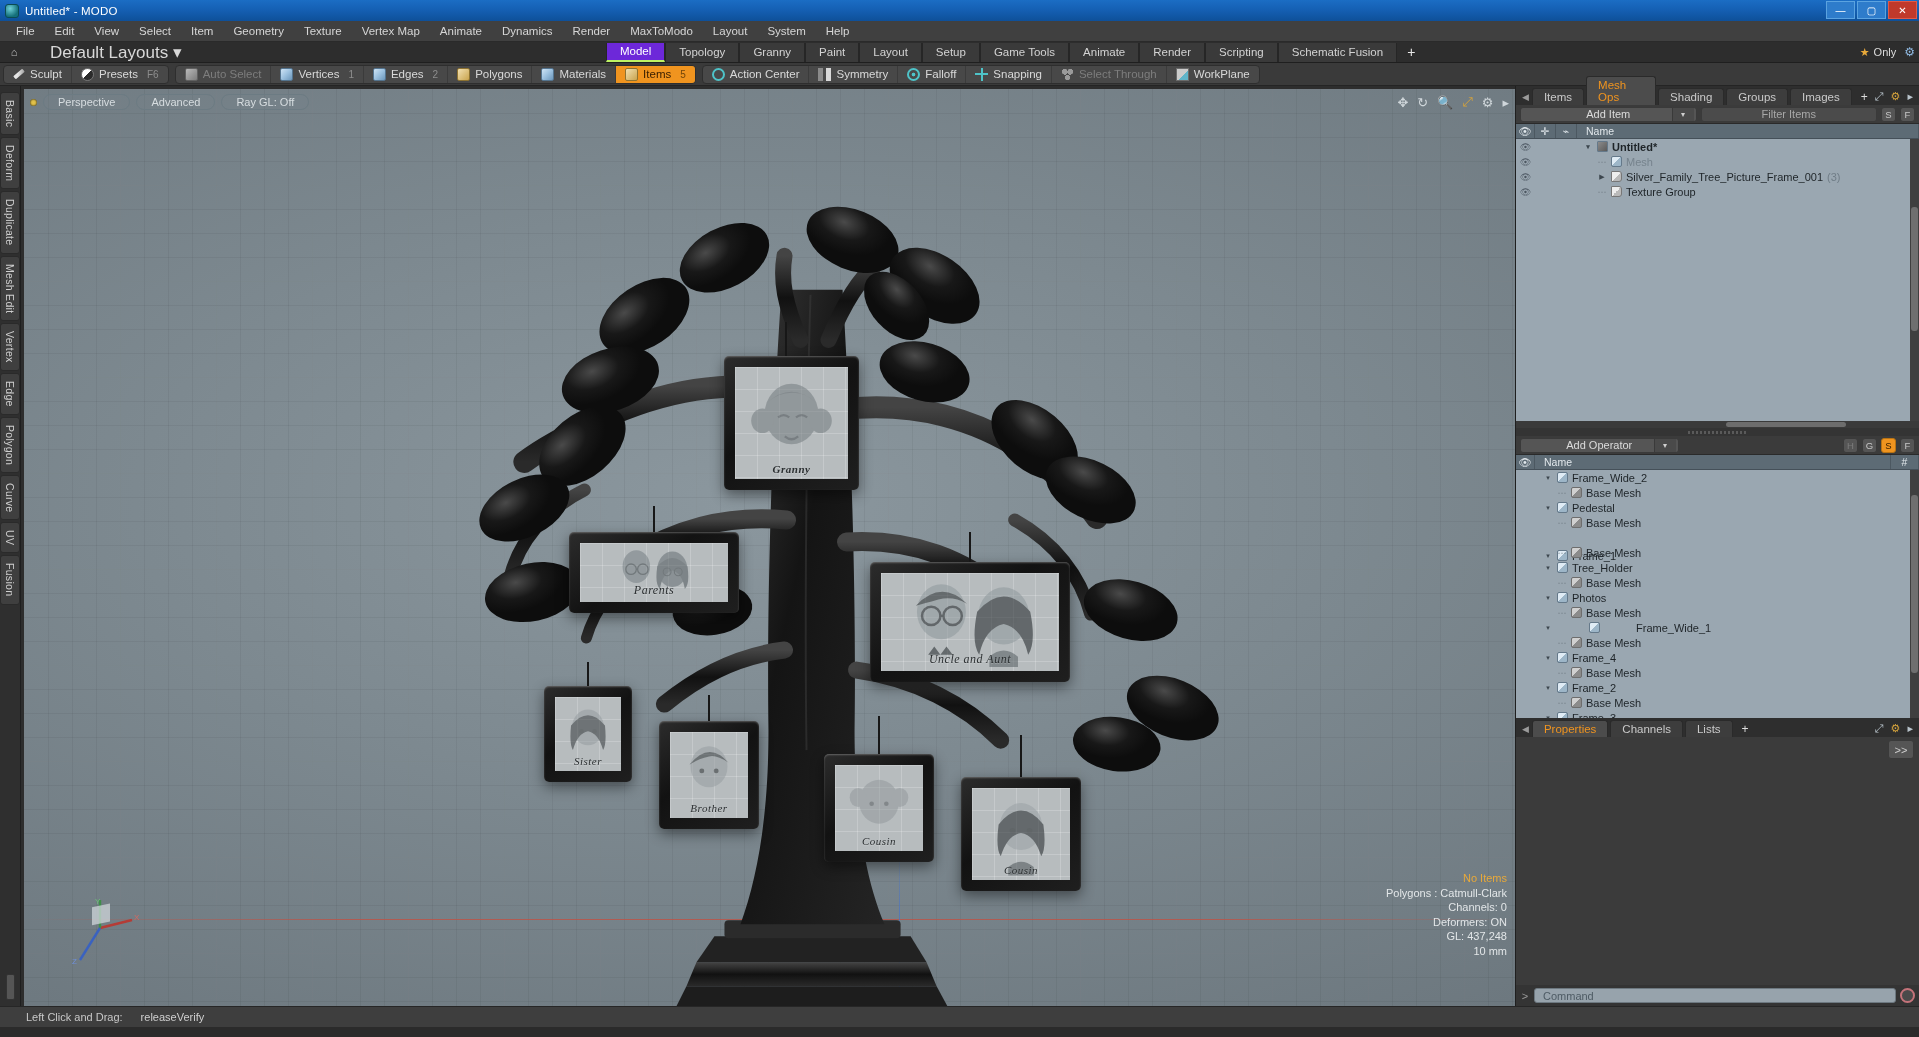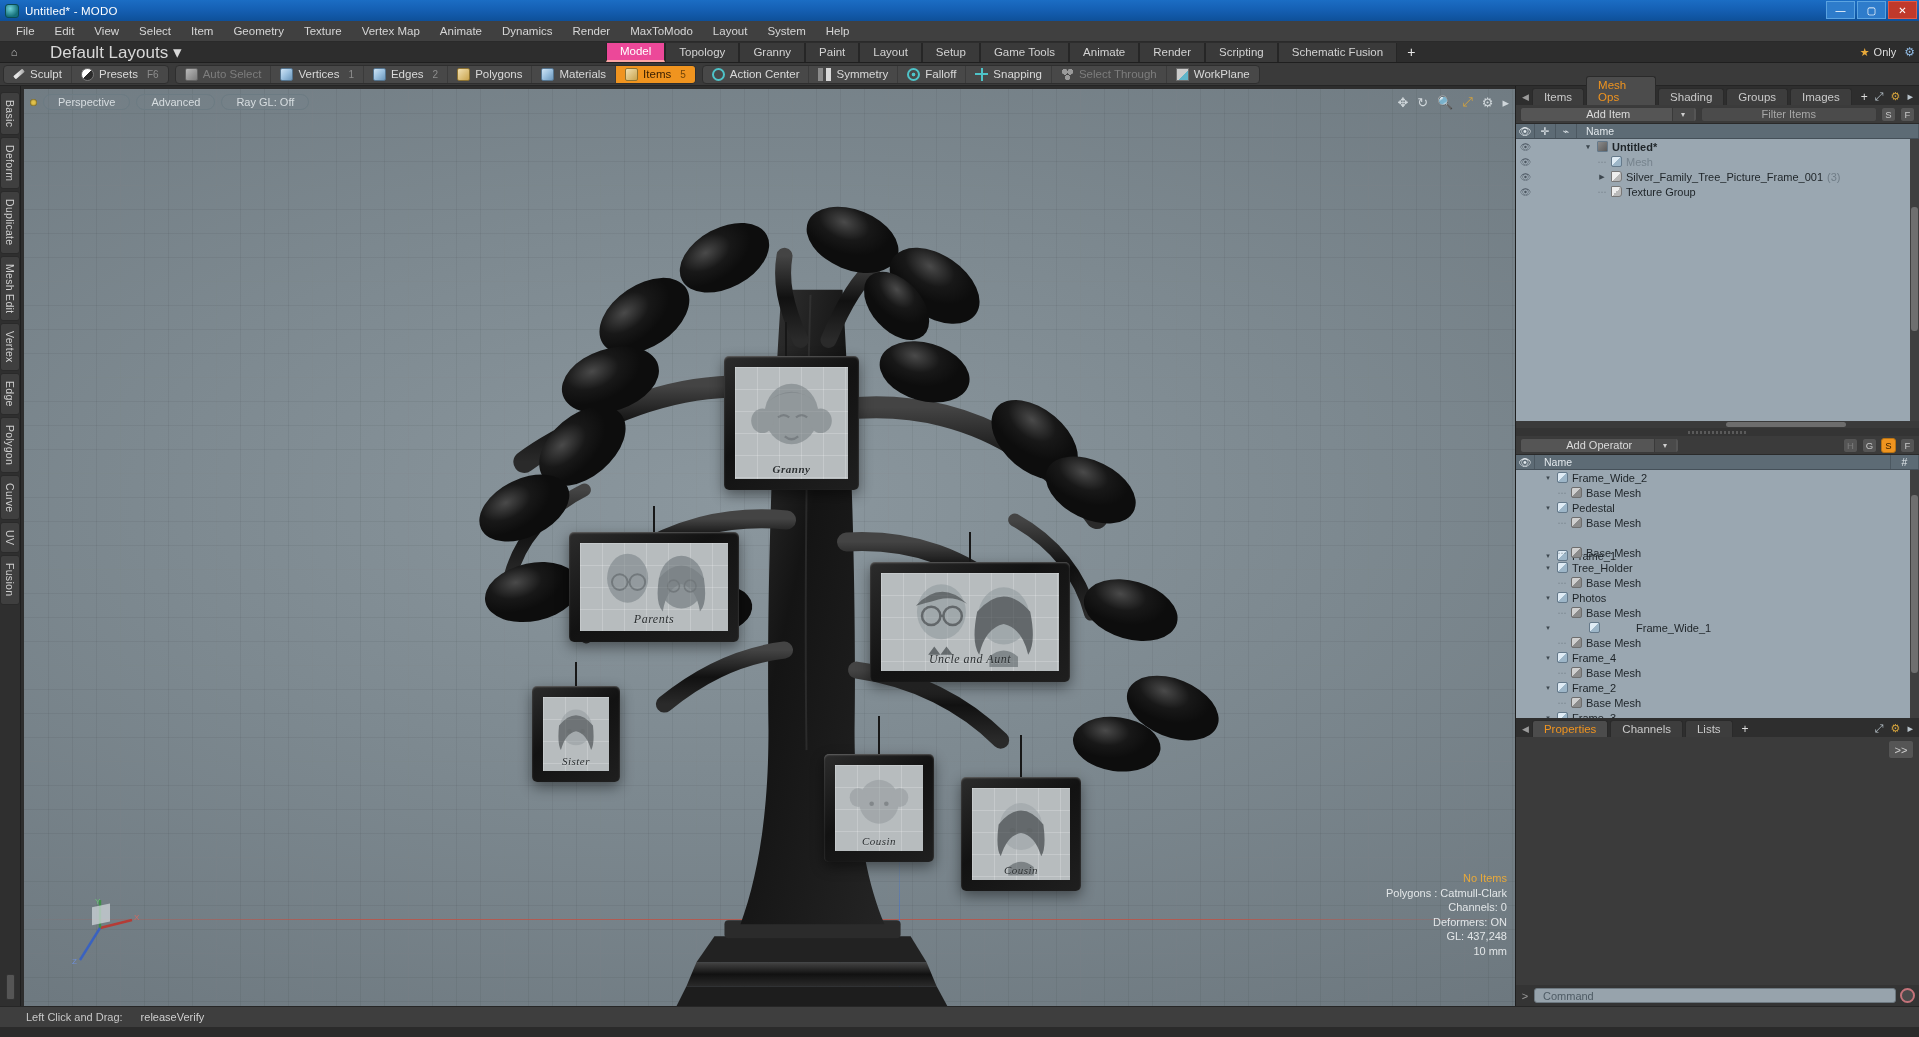--- a/index.html
+++ b/index.html
@@ -55,21 +55,21 @@
   #layoutbar .defaultlayouts {
     color: #d8d8d8; font-size: 17px; margin-left: 26px;
   }
   #layoutbar .tabs { position: absolute; left: 606px; display: flex; align-items: center; height: 21px;}
   #layoutbar .ltab {
     color: #d3d3d3; font-size: 11.5px; padding: 2px 13px; height: 19px;
     display: flex; align-items: center; background: #3a3a3a;
     border-left: 1px solid #262626; border-right: 1px solid #262626;
   }
   #layoutbar .ltab.active {
-    background: #ec4899; color: #ffffff; border-bottom: 2px solid #fca5a5;
+    background: #6d28d9; color: #ffffff; border-bottom: 2px solid #bef264;
   }
   #layoutbar .plus { color: #e8e8e8; font-size: 14px; padding: 0 10px; }
   #layoutbar .right { position: absolute; right: 4px; display: flex; align-items: center; gap: 8px; }
   #layoutbar .only { color: #ddd; font-size: 11px; display: flex; align-items: center; gap: 4px;}
   #layoutbar .star { color: #e8a93a; font-size: 11px; }
   #layoutbar .gear2 { color: #8fb8e0; font-size: 12px; }
 
   
   #modebar {
     height: 23px; background: #3a3a3a; display: flex; align-items: center;
@@ -536,21 +536,21 @@
               <ellipse cx="76" cy="48" rx="10" ry="11" fill="#6d7579"></ellipse>
               <path d="M28 32 Q50 12 72 32 Q62 22 50 23 Q38 23 28 32Z" fill="#4f585d"></path>
               <path d="M38 45 q5 -4 10 0" stroke="#3a4247" stroke-width="2" fill="none"></path>
               <path d="M54 45 q5 -4 10 0" stroke="#3a4247" stroke-width="2" fill="none"></path>
               <path d="M44 62 q6 5 12 0" stroke="#3a4247" stroke-width="2" fill="none"></path>
             </svg>
             <span class="caption">Granny</span>
           </div>
         </div>
 
-        <div class="frame wide" style="left:545px; top:443px; width:170px; height:110px;">
+        <div class="frame wide" style="left:545px; top:443px; width:170px; height:81px;">
           <div class="hanger" style="left:84px; top:-26px; height:26px;"></div>
           <div class="photo">
             <svg viewBox="0 0 150 90" style="position:absolute;inset:0;width:100%;height:100%;opacity:.5">
               <ellipse cx="48" cy="36" rx="21" ry="25" fill="#707a7f"></ellipse>
               <circle cx="40" cy="40" r="8" fill="none" stroke="#2f373c" stroke-width="2"></circle>
               <circle cx="58" cy="40" r="8" fill="none" stroke="#2f373c" stroke-width="2"></circle>
               <line x1="48" y1="40" x2="50" y2="40" stroke="#2f373c" stroke-width="2"></line>
               <ellipse cx="103" cy="40" rx="23" ry="27" fill="#5e686d"></ellipse>
               <path d="M80 36 q23 -26 46 0 q4 26 -4 34 q-4 -24 -19 -28 q-15 4 -19 28 q-8 -8 -4 -34Z" fill="#454e53"></path>
               <circle cx="95" cy="44" r="6" fill="none" stroke="#2f373c" stroke-width="1.6"></circle>
@@ -573,33 +573,45 @@
               <ellipse cx="118" cy="42" rx="25" ry="28" fill="#8f989c"></ellipse>
               <path d="M92 38 q26 -30 52 0 q6 30 -2 42 q-6 -26 -24 -30 q-18 4 -24 30 q-8 -12 -2 -42Z" fill="#1f2528"></path>
               <circle cx="108" cy="46" r="3" fill="#1d2326"></circle>
               <circle cx="128" cy="46" r="3" fill="#1d2326"></circle>
               <path d="M104 82 q14 -12 28 0 l0 10 l-28 0Z" fill="#555e62"></path>
             </svg>
             <span class="caption">Uncle and Aunt</span>
           </div>
         </div>
 
-        <div class="frame" style="left:508px; top:597px; width:88px; height:96px;text-align:right;">
+        <div class="frame" style="left:520px; top:597px; width:88px; height:96px;text-align:right;">
           <div class="hanger" style="left:43px; top:-24px; height:24px;"></div>
           <div class="photo">
             <svg viewBox="0 0 70 70" style="position:absolute;inset:0;width:100%;height:100%;opacity:.5">
               <ellipse cx="35" cy="28" rx="17" ry="19" fill="#939a9e"></ellipse>
               <path d="M17 26 q18 -22 36 0 q2 20 -2 26 q-5 -18 -16 -20 q-11 2 -16 20 q-4 -6 -2 -26Z" fill="#272d30"></path>
               <circle cx="28" cy="32" r="2.4" fill="#1f2427"></circle>
               <circle cx="42" cy="32" r="2.4" fill="#1f2427"></circle>
             </svg>
             <span class="caption">Sister</span>
           </div>
         </div>
 
+        <div class="frame" style="left:635px; top:632px; width:100px; height:108px;">
+          <div class="hanger" style="left:49px; top:-26px; height:26px;"></div>
+          <div class="photo">
+            <svg viewBox="0 0 76 76" style="position:absolute;inset:0;width:100%;height:100%;opacity:.5">
+              <ellipse cx="38" cy="30" rx="18" ry="20" fill="#949b9f"></ellipse>
+              <path d="M19 28 q19 -24 38 -2 q-12 -8 -19 -6 q-10 2 -19 8Z" fill="#262c2f"></path>
+              <circle cx="31" cy="34" r="2.4" fill="#1f2427"></circle>
+              <circle cx="45" cy="34" r="2.4" fill="#1f2427"></circle>
+            </svg>
+            <span class="caption">Brother</span>
+          </div>
+        </div>
 
         <div class="frame" style="left:800px; top:665px; width:110px; height:108px;">
           <div class="hanger" style="left:54px; top:-38px; height:38px;"></div>
           <div class="photo">
             <svg viewBox="0 0 84 72" style="position:absolute;inset:0;width:100%;height:100%;opacity:.45">
               <ellipse cx="42" cy="30" rx="19" ry="21" fill="#8b9296"></ellipse>
               <ellipse cx="22" cy="26" rx="8" ry="9" fill="#8b9296"></ellipse>
               <ellipse cx="62" cy="26" rx="8" ry="9" fill="#8b9296"></ellipse>
               <circle cx="35" cy="32" r="2.2" fill="#43494c"></circle>
               <circle cx="49" cy="32" r="2.2" fill="#43494c"></circle>

